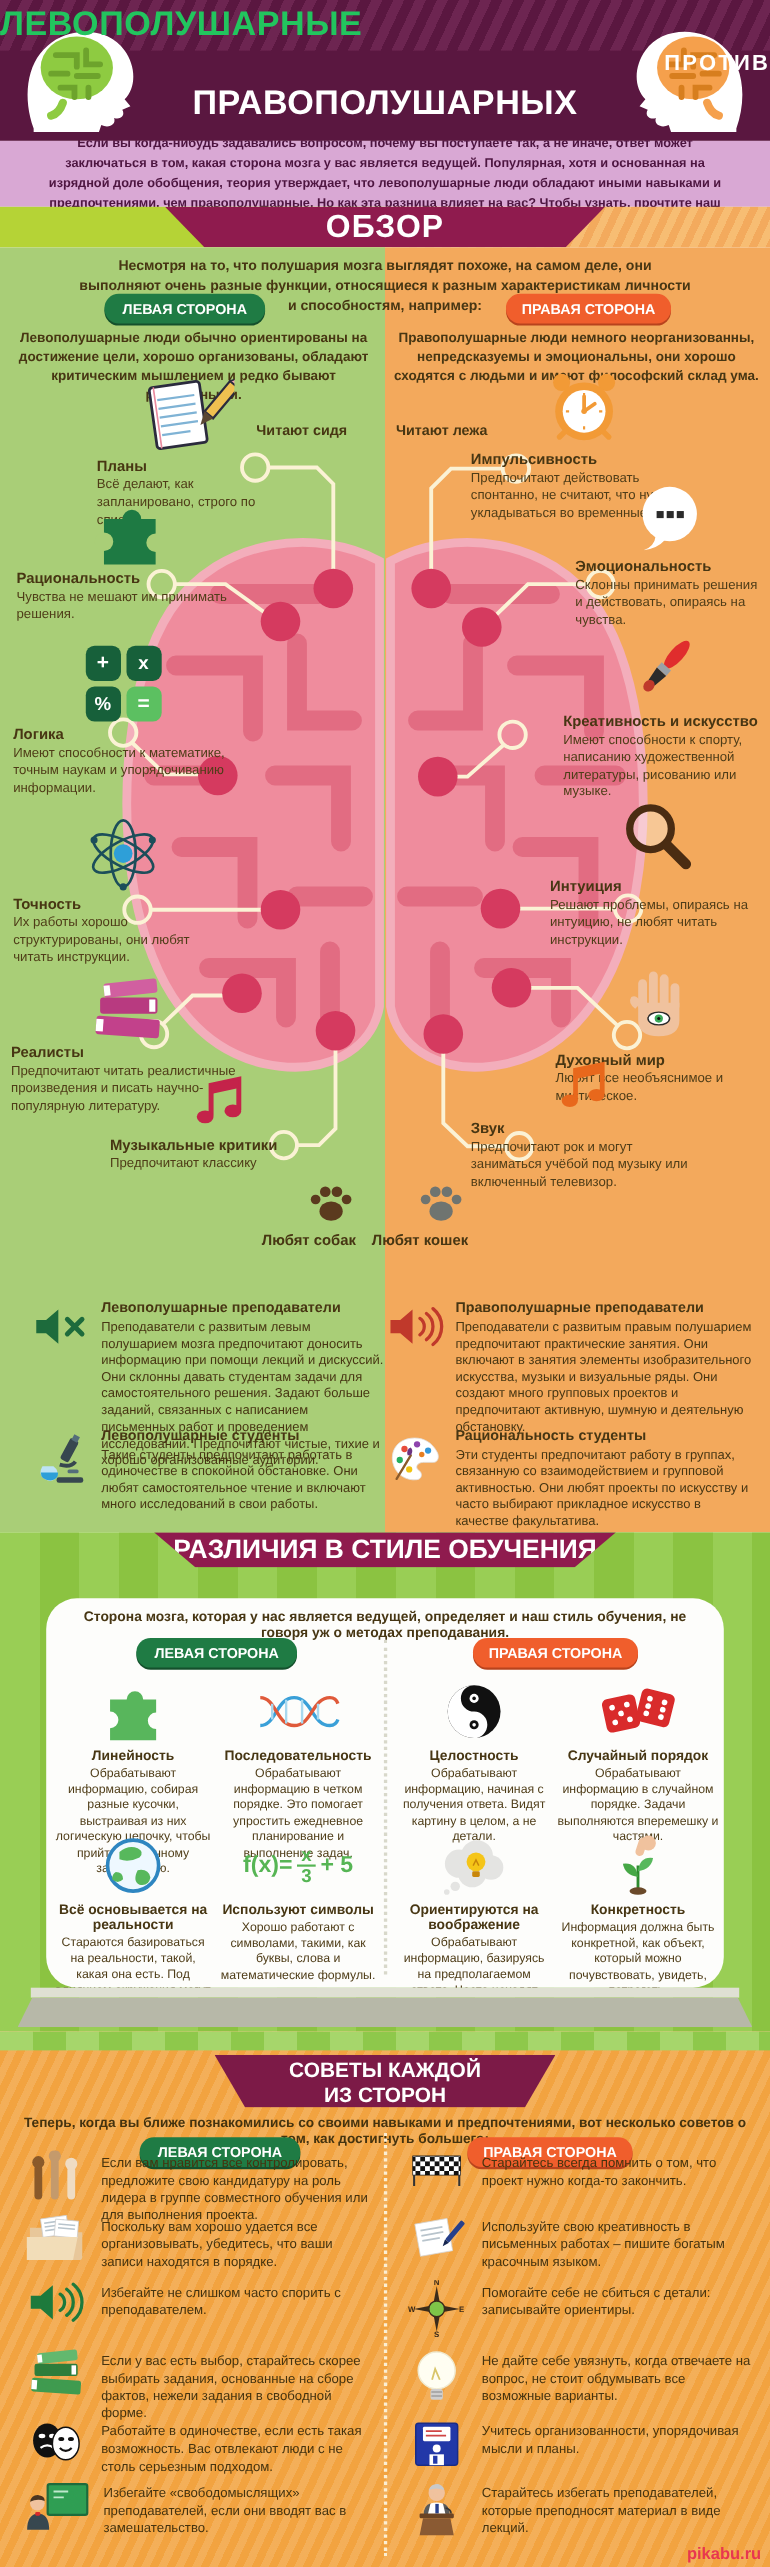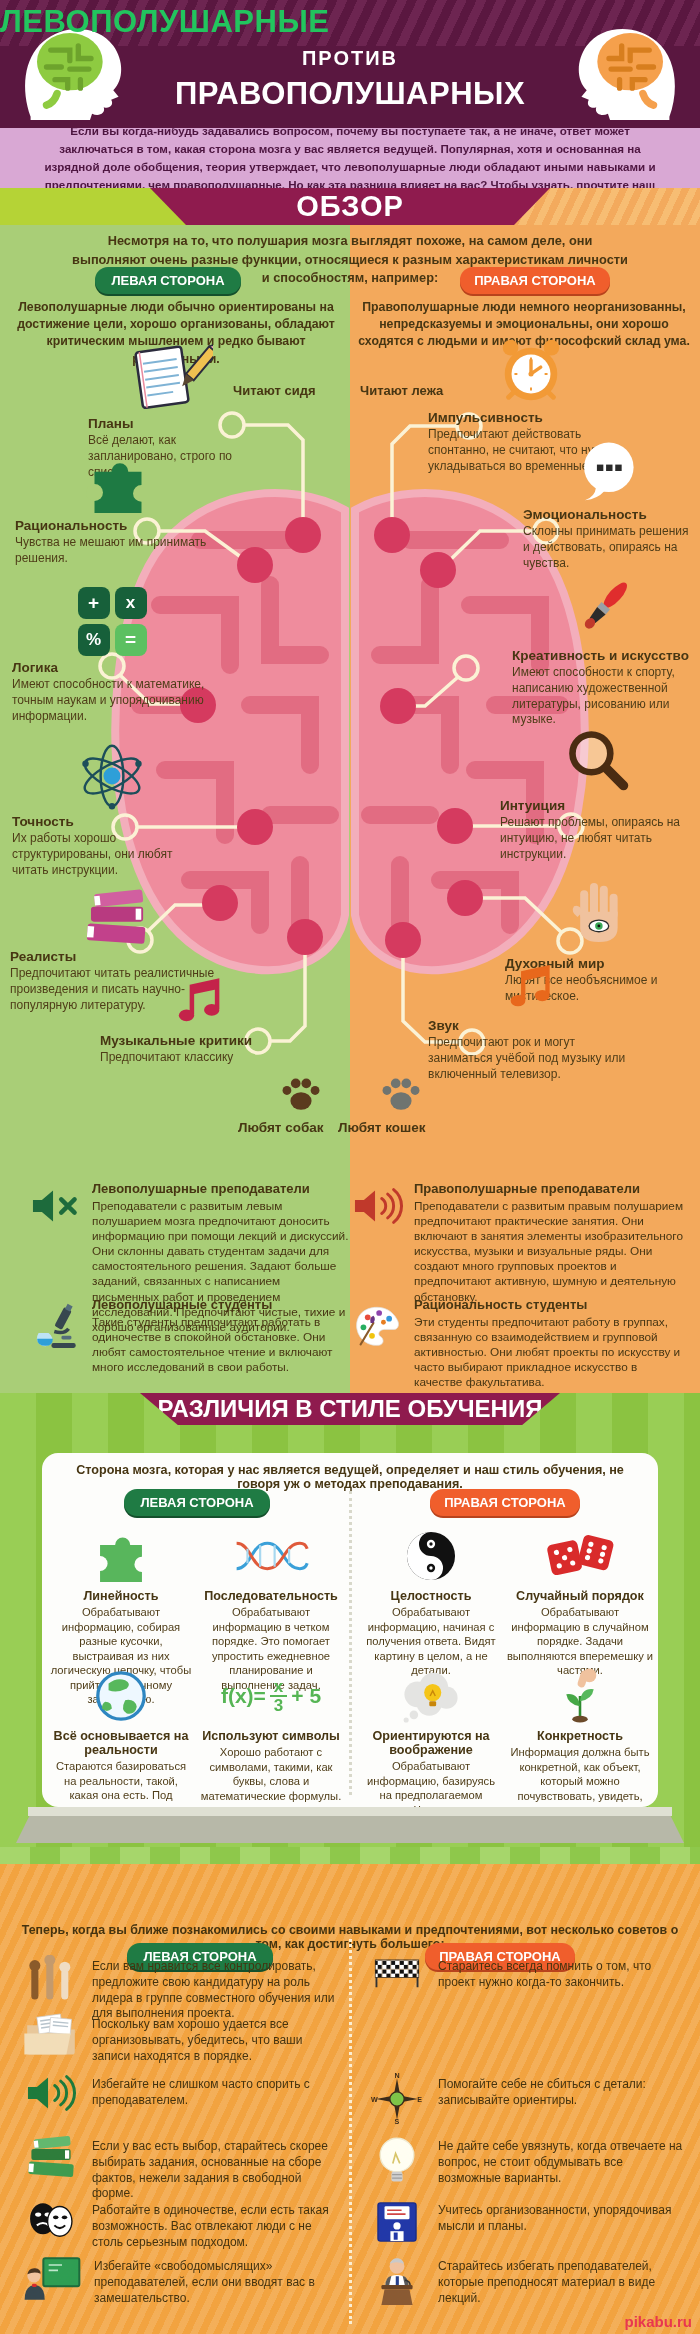--- a/index.html
+++ b/index.html
@@ -3,21 +3,21 @@
 <meta charset="utf-8">
 <style>
 *{margin:0;padding:0;box-sizing:border-box}
 body{background:#fff;font-family:"Liberation Sans",sans-serif}
 .page{position:relative;width:700px;height:2334px;overflow:hidden;background:#fff;color:#473613}
 
 .hdr{position:relative;height:128px;background:#5a1740}
 .hdr-stripes{position:absolute;top:0;left:0;right:0;height:46px;
  background:repeating-linear-gradient(115deg,#6d2551 0 9px,#5a1740 9px 18px)}
 .t1{position:absolute;top:4px;width:100%;text-align:left;color:#22c55e;font-weight:700;font-size:31px;letter-spacing:.5px}
-.t2{position:absolute;top:47px;width:100%;text-align:center;color:#fff;font-weight:700;font-size:20px;letter-spacing:2px}
+.t2{position:absolute;top:47px;width:100%;text-align:right;color:#fff;font-weight:700;font-size:20px;letter-spacing:2px}
 .t3{position:absolute;top:76px;width:100%;text-align:center;color:#fff;font-weight:700;font-size:31px;letter-spacing:.5px}
 .head{position:absolute;top:14px;width:118px;height:106px}
 .head.l{left:14px}.head.r{right:14px;transform:scaleX(-1)}
 
 .introband{height:60px;background:#d9a8d4;display:flex;align-items:center}
 .introband p{width:100%;padding:0 34px;text-align:center;font-size:11.6px;line-height:1.55;color:#4d1540;font-weight:700}
 
 .bannerrow{position:relative;height:37px}
 .half-g{position:absolute;left:0;top:0;width:50%;height:100%;background:#b5d336}
 .half-o{position:absolute;right:0;top:0;width:50%;height:100%;
@@ -42,21 +42,21 @@
 .itxt{font-size:12px;line-height:1.32;font-weight:400;color:#4f3d18}
 .tch{position:absolute}
 .tch .ticon{position:absolute;left:0;top:6px}
 .tch .tbody{margin-left:62px}
 .tttl{font-size:13px;font-weight:700;margin-bottom:3px}
 .ttxt{font-size:11.8px;line-height:1.28}
 
 .learn{position:relative;height:454px;
  background:repeating-linear-gradient(90deg,#99ce55 0 36px,#8bc341 36px 72px)}
 .trap-learn{top:0;width:420px;height:32px;background:#8f1b4e;font-size:24px;line-height:31px}
-.card{position:absolute;left:42px;top:60px;width:616px;height:354px;background:#fdfdfb;border-radius:16px}
+.card{position:absolute;left:42px;top:60px;width:616px;height:354px;background:#fdfdfb;border-radius:28px}
 .clead{position:absolute;top:10px;left:30px;width:556px;text-align:center;font-size:12.6px;font-weight:700}
 .cdivider{position:absolute;left:307px;top:38px;bottom:12px;border-left:3px dotted #d8d8ca}
 .cell{position:absolute;text-align:center}
 .cic{display:flex;align-items:center;justify-content:center;height:62px;margin-bottom:2px}
 .cttl{font-size:12.6px;font-weight:700;margin-bottom:2px}
 .ctxt{font-size:11.2px;line-height:1.3;color:#4f3d18}
 .formula{font-size:21px;font-weight:700;color:#56b554;display:flex;align-items:center;gap:4px;justify-content:center}
 .frac{display:inline-flex;flex-direction:column;line-height:1;font-size:17px}
 .frac .num{border-bottom:2.5px solid #56b554;padding:0 4px}
 .desk1{position:absolute;left:28px;right:28px;top:414px;height:9px;background:#dfe0d3}
@@ -600,20 +600,24 @@
         <div class="ctxt">Информация должна быть конкретной, как объект, который можно почувствовать, увидеть, потрогать.</div>
       </div>
     </div>
     <div class="desk1"></div>
     <div class="desk2"></div>
   </section>
 
   <section class="adv">
     <div class="adv-tex"></div>
     <div class="greenband"></div>
+    <div class="trap trap-adv">
+      <div>СОВЕТЫ КАЖДОЙ</div>
+      <div>ИЗ СТОРОН</div>
+    </div>
     <p class="alead">Теперь, когда вы ближе познакомились со своими навыками и предпочтениями, вот несколько советов о том, как достигнуть большего:</p>
     <div class="adivider"></div>
     <div class="badge bg-green" style="left:127px;top:96px;width:146px">ЛЕВАЯ СТОРОНА</div>
     <div class="badge bg-orange" style="left:425px;top:96px;width:150px">ПРАВАЯ СТОРОНА</div>
 
     <div class="arow" style="left:22px;top:108px;width:315px">
       <div class="aic">
         <svg viewBox="0 0 66 60" width="52" height="48">
           <g>
               <rect x="8" y="16" width="9" height="40" rx="4.5" fill="#8a5a2a"></rect>
@@ -723,20 +727,35 @@
                 <rect y="7" width="7" height="7" fill="#fff"></rect>
               </pattern>
             </defs>
           <rect x="10" y="6" width="70" height="28" fill="url(#chk)" stroke="#111"></rect>
           <path d="M12 34 v16 M78 34 v16" stroke="#333" stroke-width="3"></path>
         </svg>
       </div>
       <div class="atxt">Старайтесь всегда помнить о том, что проект нужно когда-то закончить.</div>
     </div>
 
+    <div class="arow" style="left:368px;top:166px;width:318px">
+      <div class="aic">
+        <svg viewBox="0 0 80 60" width="54" height="42">
+          <g transform="rotate(-10 36 30)">
+              <rect x="14" y="8" width="44" height="44" fill="#fff" stroke="#d5d5d5"></rect>
+            <path d="M20 18h30M20 25h30M20 32h24" stroke="#b8c4cc" stroke-width="2.4"></path>
+            </g>
+          <g transform="rotate(40 62 26)">
+              <rect x="58" y="4" width="7" height="34" rx="2" fill="#27408b"></rect>
+              <path d="M58 38 l3.5 9 l3.5 -9 z" fill="#16264f"></path>
+            </g>
+        </svg>
+      </div>
+      <div class="atxt">Используйте свою креативность в письменных работах – пишите богатым красочным языком.</div>
+    </div>
 
     <div class="arow" style="left:368px;top:226px;width:318px">
       <div class="aic">
         <svg viewBox="0 0 80 80" width="52" height="52">
           <path d="M40 8 L46 40 L40 72 L34 40 Z" fill="#3b2b1a"></path>
           <path d="M8 40 L40 34 L72 40 L40 46 Z" fill="#3b2b1a"></path>
           <circle cx="40" cy="40" r="11" fill="#7ec548" stroke="#3b2b1a" stroke-width="2"></circle>
           <text x="40" y="7" text-anchor="middle" font-size="11" font-weight="bold" fill="#3b2b1a">N</text>
           <text x="5" y="44" text-anchor="middle" font-size="11" font-weight="bold" fill="#3b2b1a">W</text>
           <text x="75" y="44" text-anchor="middle" font-size="11" font-weight="bold" fill="#3b2b1a">E</text>

